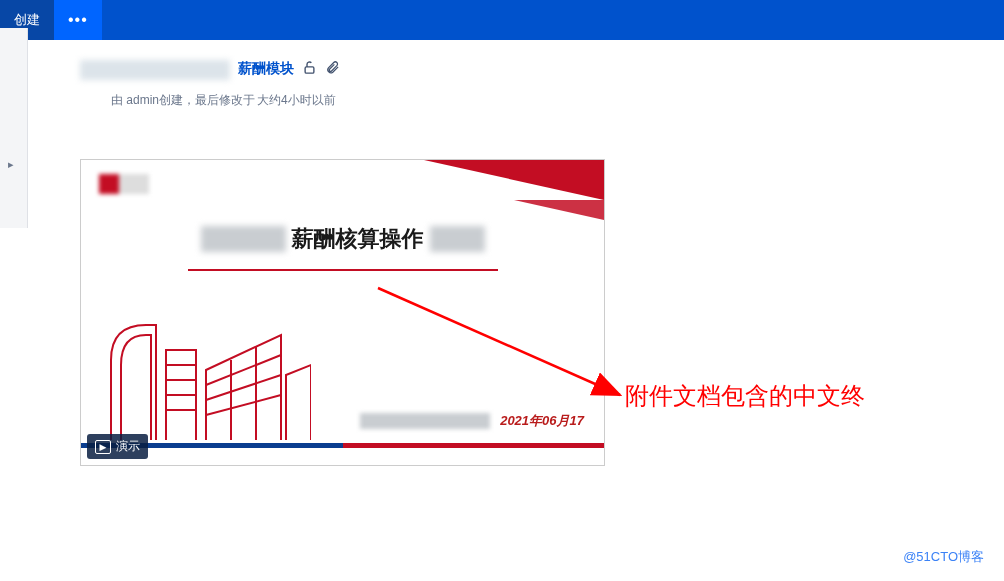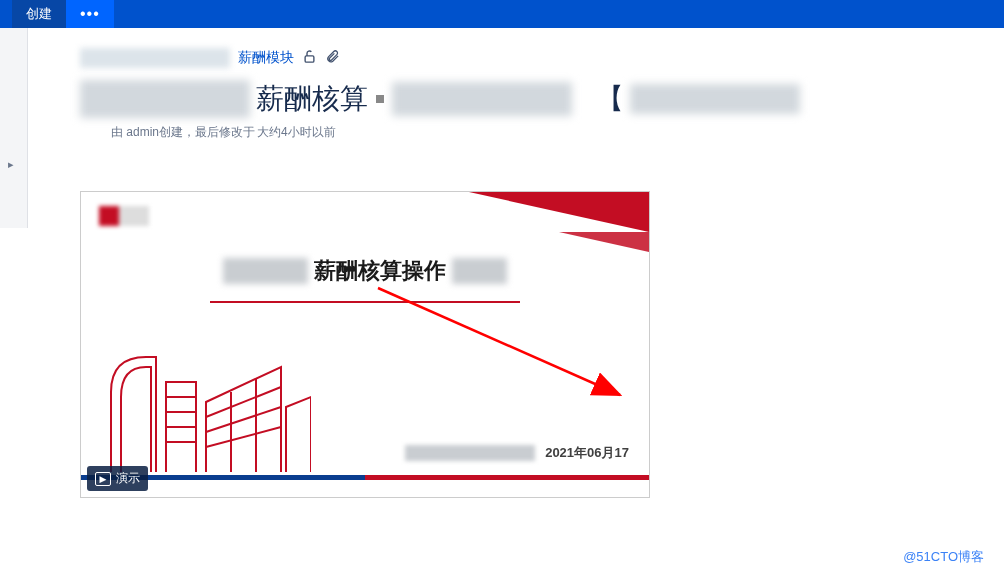--- a/index.html
+++ b/index.html
@@ -1,60 +1,60 @@
 <!DOCTYPE html>
 <html><head>
   <meta charset="utf-8">
   <style>
     * { margin: 0; padding: 0; box-sizing: border-box; }
     body { font-family: -apple-system, BlinkMacSystemFont, "Segoe UI", Arial, sans-serif; background: #fff; width: 1004px; height: 581px; overflow: hidden; position: relative; }
     
-    .top-bar { background: #0052cc; height: 28px; display: flex; align-items: stretch; padding-left: 12px; }
+    .top-bar { background: #0052cc; height: 40px; display: flex; align-items: stretch; }
     .top-btn-create { background: #0747a6; color: #fff; font-size: 13px; padding: 0 14px; display: flex; align-items: center; border: none; cursor: pointer; font-weight: 500; }
     .top-btn-more { background: #0065ff; color: #fff; font-size: 16px; padding: 0 14px; display: flex; align-items: center; border: none; cursor: pointer; letter-spacing: 1px; }
     
     .left-rail { position: absolute; left: 0; top: 28px; width: 28px; height: 200px; background: #f4f5f7; border-right: 1px solid #dfe1e6; }
     .rail-expand { position: absolute; top: 130px; left: 8px; color: #6b778c; font-size: 11px; }
     
     .content { padding: 20px 30px 20px 80px; position: relative; }
     
-    .breadcrumb { display: flex; align-items: center; gap: 8px; font-size: 14px; margin-bottom: 12px; }
+    .breadcrumb { display: flex; align-items: flex-start; gap: 8px; font-size: 14px; margin-bottom: 12px; font-weight: bold; }
     .bc-blur1 { width: 150px; height: 20px; background: #dce4ea; filter: blur(3px); }
     .bc-link { color: #0052cc; text-decoration: none; }
     .bc-icon { color: #42526e; font-size: 16px; }
     
     .title-row { display: flex; align-items: center; gap: 6px; margin-bottom: 6px; }
     .t-blur1 { width: 170px; height: 38px; background: #d2d8dd; filter: blur(4px); }
     .title-text { font-size: 28px; color: #172b4d; font-weight: 500; }
     .t-dot { width: 8px; height: 8px; background: #888; border-radius: 0; margin: 0 2px; }
     .t-blur2 { width: 180px; height: 34px; background: #d2d8dd; filter: blur(4px); }
     .t-bracket { font-size: 28px; color: #172b4d; margin-left: 18px; }
     .t-blur3 { width: 170px; height: 30px; background: #d2d8dd; filter: blur(4px); }
     
     .meta-row { font-size: 12px; color: #6b778c; display: flex; align-items: center; gap: 2px; margin-left: 31px; }
     
-    .attachment-box { margin-top: 50px; width: 570px; border: 1px solid #ccc; position: relative; background: #fff; }
+    .attachment-box { margin-top: 50px; width: 525px; border: 1px solid #ccc; position: relative; background: #fff; }
     .att-inner { padding: 14px 18px 8px 18px; position: relative; height: 305px; }
     
     .att-logo { width: 50px; height: 20px; background: linear-gradient(90deg, #c30d23 40%, #ddd 40%); filter: blur(2px); margin-bottom: 30px; }
     
     .att-title-row { display: flex; align-items: center; justify-content: center; gap: 6px; margin-bottom: 15px; }
     .att-blur-l { width: 85px; height: 26px; background: #c9cdd1; filter: blur(3px); }
     .att-title { font-size: 22px; font-weight: 700; color: #1a1a1a; }
     .att-blur-r { width: 55px; height: 26px; background: #c9cdd1; filter: blur(3px); }
     .att-underline { height: 2px; background: #c30d23; width: 310px; margin: 0 auto; }
     
     .att-building { position: absolute; bottom: 25px; left: 20px; }
     .att-bottom-stripe { position: absolute; bottom: 0; left: 0; right: 0; height: 22px; display: flex; }
     .stripe-blue { width: 50%; background: #fff; border-top: 5px solid #0a3d8f; }
     .stripe-red { width: 50%; background: #fff; border-top: 5px solid #c30d23; }
     
     .att-date-row { position: absolute; bottom: 35px; right: 20px; display: flex; align-items: center; gap: 10px; }
     .date-blur { width: 130px; height: 16px; background: #c9cdd1; filter: blur(2px); }
-    .date-text { font-size: 13px; font-weight: 700; color: #404040; }
+    .date-text { font-size: 13px; font-weight: 700; font-style: italic; color: #b91c1c; }
     
     .preview-badge { position: absolute; bottom: 6px; left: 6px; background: rgba(9,30,66,.85); color: #fff; padding: 4px 8px; border-radius: 3px; font-size: 12px; display: flex; align-items: center; gap: 5px; }
     .badge-icon { width: 16px; height: 14px; border: 1.5px solid #fff; border-radius: 2px; display: flex; align-items: center; justify-content: center; font-size: 9px; }
     
     .annotation { position: absolute; top: 378px; left: 625px; color: #ff0000; font-size: 24px; line-height: 1.5; }
     
     .arrow-svg { position: absolute; top: 280px; left: 370px; pointer-events: none; }
     
     .watermark { position: absolute; bottom: 15px; right: 20px; color: #3b82f6; font-size: 13px; }
     
@@ -83,28 +83,20 @@
           <path d="M8 11V7a4 4 0 0 1 7-2.5"></path>
         </svg>
     </span>
     <span class="bc-icon">
       <svg width="15" height="15" viewBox="0 0 24 24" fill="none" stroke="#42526e" stroke-width="2">
           <path d="M21 11l-8.5 8.5a5 5 0 0 1-7-7L14 4a3.5 3.5 0 0 1 5 5l-8.5 8.5a2 2 0 0 1-3-3L15 7"></path>
         </svg>
     </span>
   </div>
 
-  <div class="title-row">
-    <div class="t-blur1"></div>
-    <span class="title-text">薪酬核算</span>
-    <div class="t-dot"></div>
-    <div class="t-blur2"></div>
-    <span class="t-bracket">【</span>
-    <div class="t-blur3"></div>
-  </div>
 
   <div class="meta-row">
     <span>由 admin创建，最后修改于</span>
     <span>大约4小时以前</span>
   </div>
 
   <div class="attachment-box">
     <div class="att-inner">
       <div class="red-tri-tl"></div>
       <div class="red-tri-tl2"></div>
@@ -155,15 +147,16 @@
 <svg class="arrow-svg" width="260" height="130">
   <defs>
     <marker id="ah" markerWidth="12" markerHeight="10" refX="11" refY="5" orient="auto">
       <polygon points="0 0, 12 5, 0 10" fill="#ff0000"></polygon>
     </marker>
   </defs>
   <line x1="8" y1="8" x2="250" y2="115" stroke="#ff0000" stroke-width="2.5" marker-end="url(#ah)"></line>
 </svg>
 
 <div class="annotation">
+  <div>附件文档包含的中文终</div>
 </div>
 
 <div class="watermark">@51CTO博客</div>
 
 </body></html>

